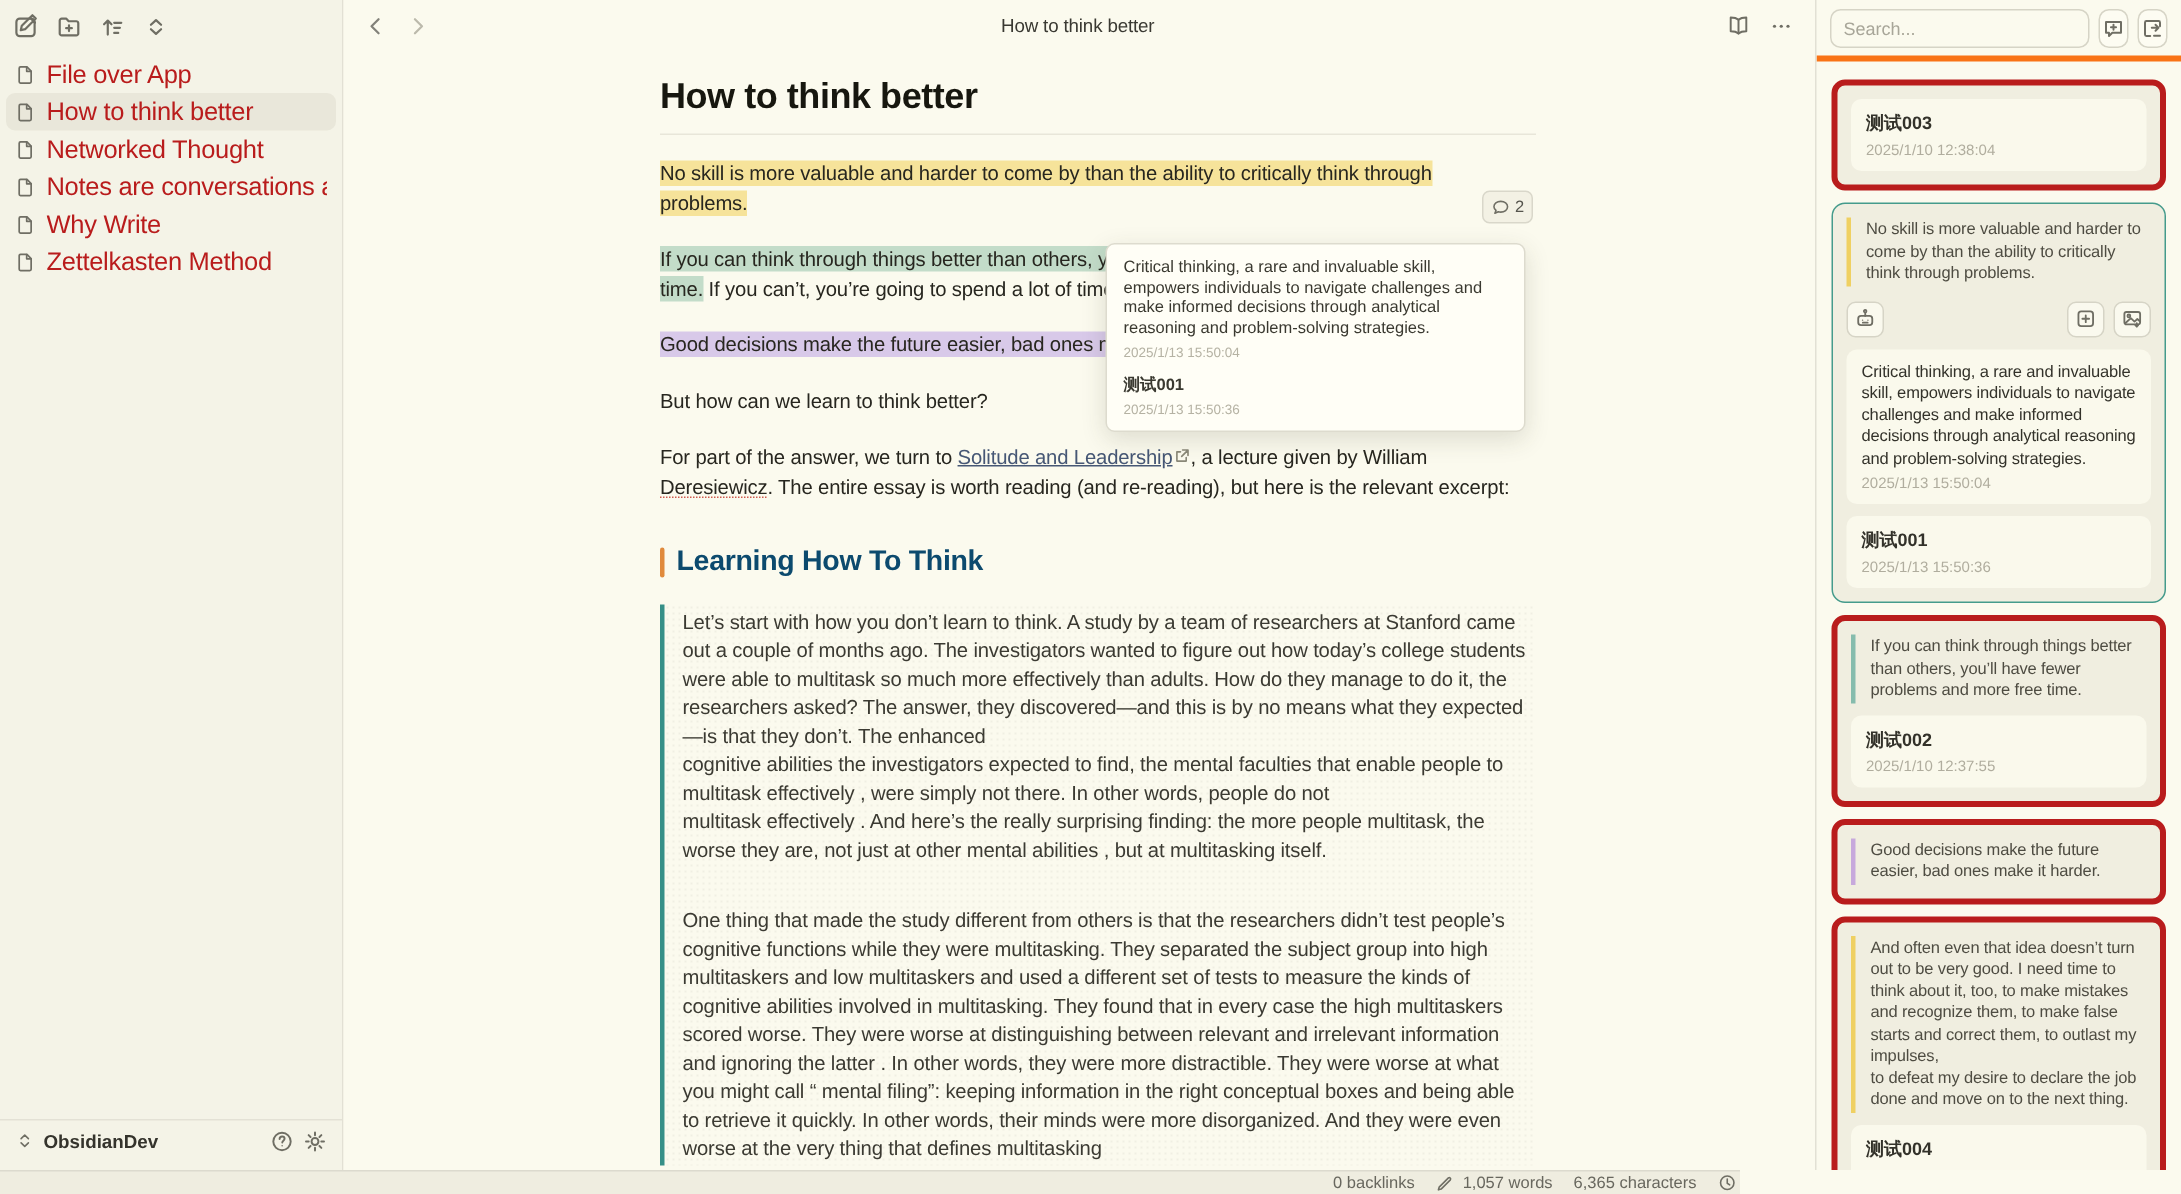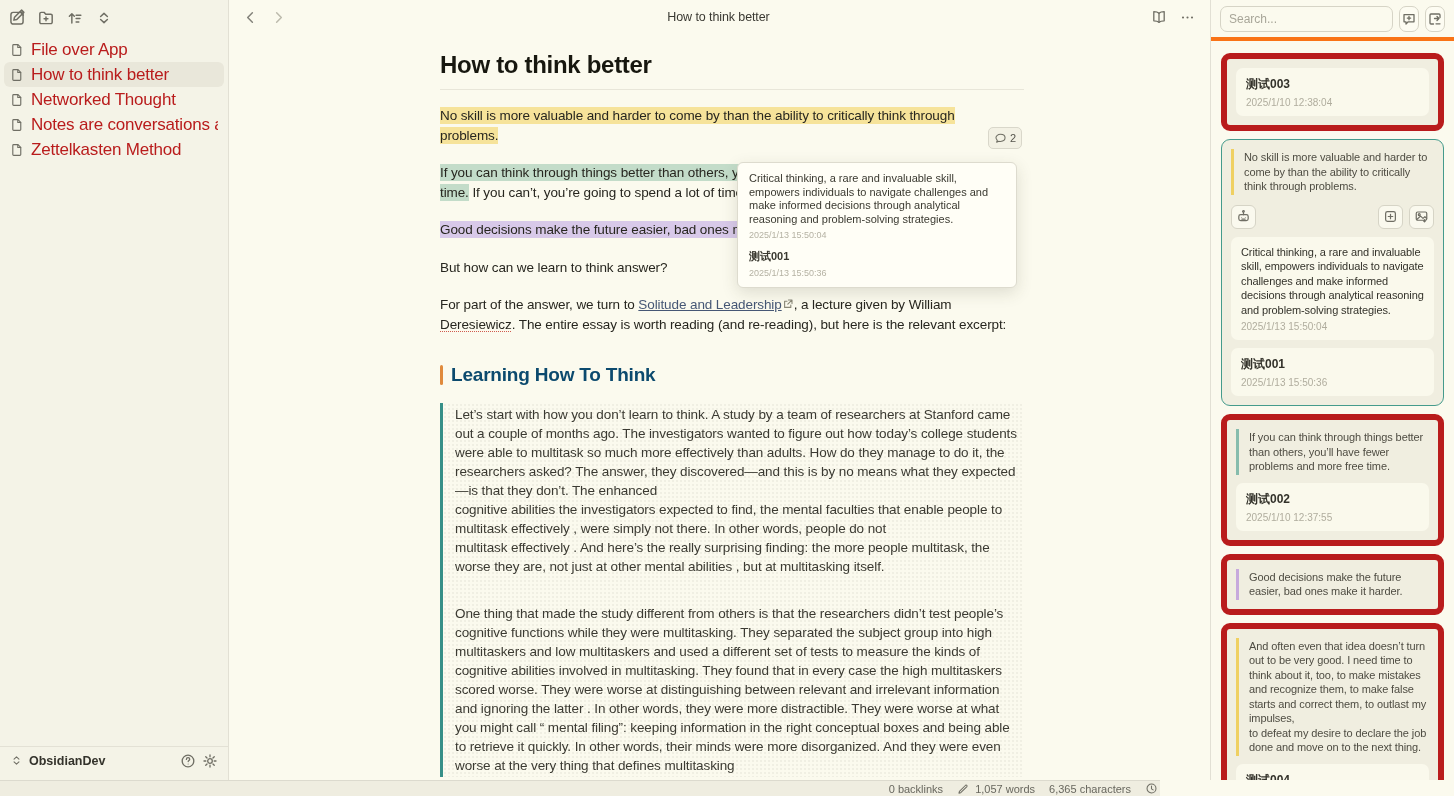--- a/index.html
+++ b/index.html
@@ -56,21 +56,21 @@
 
   
   .rpanel{position:absolute;left:1210px;top:0;width:244px;height:780px;background:#FBFAEE;border-left:1px solid #E2E0D4;box-sizing:border-box;overflow:hidden;}
   .rtop{height:41px;display:flex;align-items:center;gap:6px;padding:0 9px;border-bottom:4px solid #f97316;box-sizing:border-box;}
   .searchbox{flex:1;height:26px;border:1px solid #D6D4C6;border-radius:7px;background:#FBFAEE;
              font-size:12px;color:#41403A;padding:0 8px;box-sizing:border-box;outline:none;font-family:inherit;}
   .searchbox::placeholder{color:#A8A699;}
   .rbtn{width:26px;height:26px;border:1px solid #D6D4C6;border-radius:7px;background:#FDFCF2;
         display:flex;align-items:center;justify-content:center;cursor:pointer;box-sizing:border-box;}
   .cards{padding:12px 10px;display:flex;flex-direction:column;gap:8px;}
-  .card{background:#F0EEE0;border-radius:9px;padding:9px;border:6px solid #b91c1c;cursor:pointer;}
+  .card{background:#F0EEE0;border-radius:9px;padding:9px;border:4px solid #b91c1c;cursor:pointer;}
   .card.active{border:1.5px solid #459B8C;}
   .cquote{border-left:3px solid;padding:1px 0 1px 10px;font-size:11px;line-height:14.5px;color:#4E4C42;
           white-space:pre-wrap;letter-spacing:-.1px;}
   .qb-yellow{border-color:#EFD062;}
   .qb-green{border-color:#86BCAD;}
   .qb-purple{border-color:#C7A9DC;}
   .cactions{display:flex;align-items:center;gap:6px;margin-top:10px;}
   .cabtn{width:25px;height:24px;border:1px solid #D6D4C6;border-radius:6px;background:#FAF9EE;
          display:flex;align-items:center;justify-content:center;cursor:pointer;box-sizing:border-box;}
   .spacer{flex:1;}
@@ -152,20 +152,29 @@
         </span>
         <span class="flabel">Notes are conversations across time</span>
       </div>
       <div class="fitem">
         <span>
           <svg width="14" height="14" viewBox="0 0 16 16" class="ic">
             <path d="M4.2 1.8h4.9l3.2 3.2v8.2a1 1 0 0 1-1 1H4.2a1 1 0 0 1-1-1V2.8a1 1 0 0 1 1-1z"></path>
             <path d="M8.9 1.9v3.3h3.3"></path>
           </svg>
         </span>
+        <span class="flabel">Why Write</span>
+      </div>
+      <div class="fitem">
+        <span>
+          <svg width="14" height="14" viewBox="0 0 16 16" class="ic">
+            <path d="M4.2 1.8h4.9l3.2 3.2v8.2a1 1 0 0 1-1 1H4.2a1 1 0 0 1-1-1V2.8a1 1 0 0 1 1-1z"></path>
+            <path d="M8.9 1.9v3.3h3.3"></path>
+          </svg>
+        </span>
         <span class="flabel">Zettelkasten Method</span>
       </div>
     </div>
   <div class="vaultrow">
     <span>
       <svg width="13" height="13" viewBox="0 0 16 16" class="ic">
           <path d="M5 6.3 8 3.4l3 2.9M5 9.7l3 2.9 3-2.9"></path>
         </svg>
     </span>
     <span class="vaultname">ObsidianDev</span>
@@ -221,21 +230,21 @@
 
   <div class="doc">
     <h1 class="doctitle">How to think better</h1>
     <hr class="titlerule">
     <div>
         <p class="para"><span class="hl hl-yellow">No skill is more valuable and harder to come by than the ability to critically think through
 problems.</span></p>
         <p class="para"><span class="hl hl-green">If you can think through things better than others, you’ll have fewer problems and more free
 time.</span><span> If you can’t, you’re going to spend a lot of time</span></p>
         <p class="para"><span class="hl hl-purple">Good decisions make the future easier, bad ones make it harder.</span></p>
-        <p class="para"><span>But how can we learn to think answer?</span></p>
+        <p class="para"><span>But how can we learn to think better?</span></p>
         <p class="para"><span>For part of the answer, we turn to </span><span class="doclink">Solitude and Leadership</span><span class="extlink-ic"><svg width="10" height="10" viewBox="0 0 10 10" fill="none" stroke="#8A8878" stroke-width="1.1" stroke-linecap="round" stroke-linejoin="round">
               <path d="M4 2.2H1.6v6.2h6.2V6"></path>
               <path d="M5.4 1h3.6v3.6M8.8 1.2 4.8 5.2"></path>
             </svg></span><span>, a lecture given by William
 </span><span class="spell">Deresiewicz</span><span>. The entire essay is worth reading (and re-reading), but here is the relevant excerpt:</span></p>
       </div>
     <div class="h2wrap">
       <span class="h2bar"></span>
       <h2 class="doch2">Learning How To Think</h2>
     </div>

